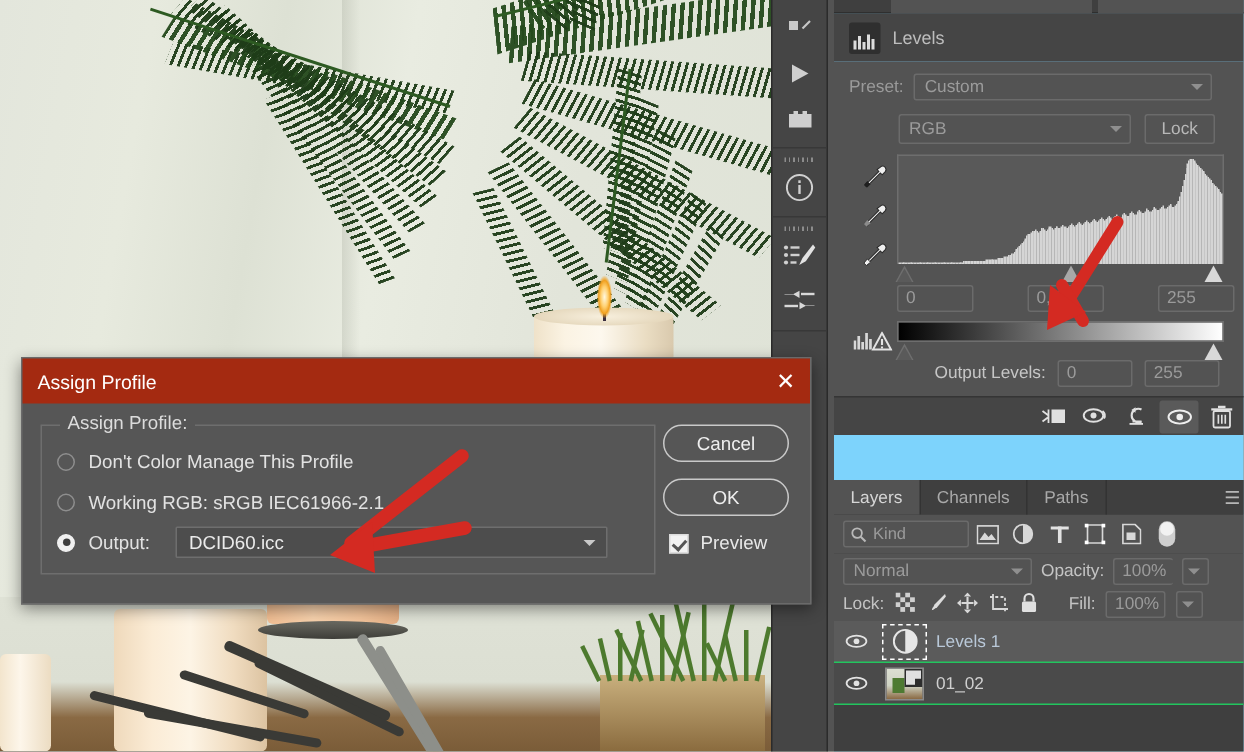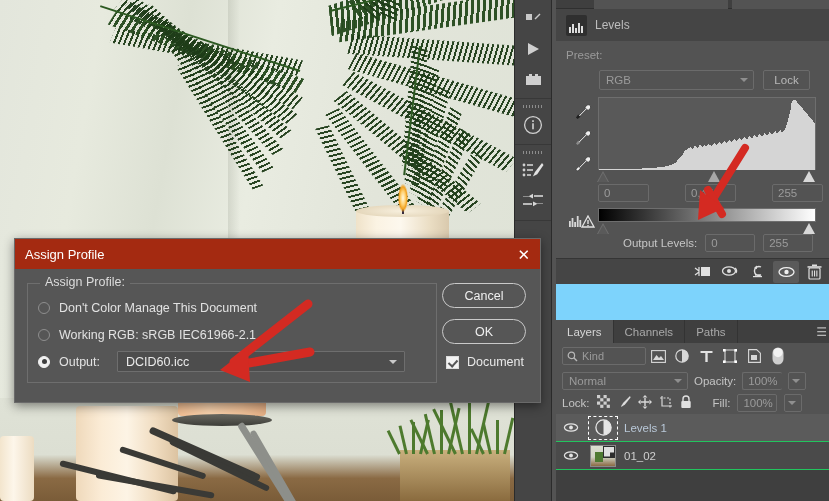--- a/index.html
+++ b/index.html
@@ -422,20 +422,24 @@
       <span class="levels-badge">
           <i></i>
         </span>
       <span class="props-title">Levels</span>
     </div>
 
     <div class="props-body">
 
       <div class="row" style="gap:7px;">
         <span class="lbl">Preset:</span>
+        <div class="select" style="width:199px;">
+          <span>Custom</span>
+          <i class="chev"></i>
+        </div>
       </div>
 
       <div class="row" style="gap:9px; margin-top:9px; padding-left:33px;">
         <div class="select" style="width:155px;height:20px;">
           <span>RGB</span>
           <i class="chev"></i>
         </div>
         <div class="btn-auto">Lock</div>
       </div>
 
@@ -966,21 +970,21 @@
     <div class="dlg-title">
       <span class="t">Assign Profile</span>
       <span class="x">✕</span>
     </div>
     <div class="dlg-body">
       <div class="fieldset">
         <span class="legend">Assign Profile:</span>
 
         <div class="opt" style="margin-top:10px;">
           <span class="radio"></span>
-          <span class="txt">Don't Color Manage This Document</span>
+          <span class="txt">Don't Color Manage This Profile</span>
         </div>
 
         <div class="opt">
           <span class="radio"></span>
           <span class="txt">Working RGB:  sRGB IEC61966-2.1</span>
         </div>
 
         <div class="opt" style="gap:9px;">
           <span class="radio on"></span>
           <span class="txt">Output:</span>
@@ -989,21 +993,21 @@
             <i class="chev"></i>
           </div>
         </div>
       </div>
 
       <div class="dlg-right">
         <div class="pill">Cancel</div>
         <div class="pill">OK</div>
         <div class="prev">
           <span class="cbx"></span>
-          <span class="txt">Document</span>
+          <span class="txt">Preview</span>
         </div>
       </div>
     </div>
   </div>
 
   <svg class="anno" style="left:190px;top:290px;" width="125" height="95" viewBox="0 0 125 95">
     <g stroke="#d42a22" stroke-width="9" fill="none" stroke-linecap="round">
       <path d="M118 14 L44 72"></path>
       <path d="M120 62 L48 75"></path>
     </g>

